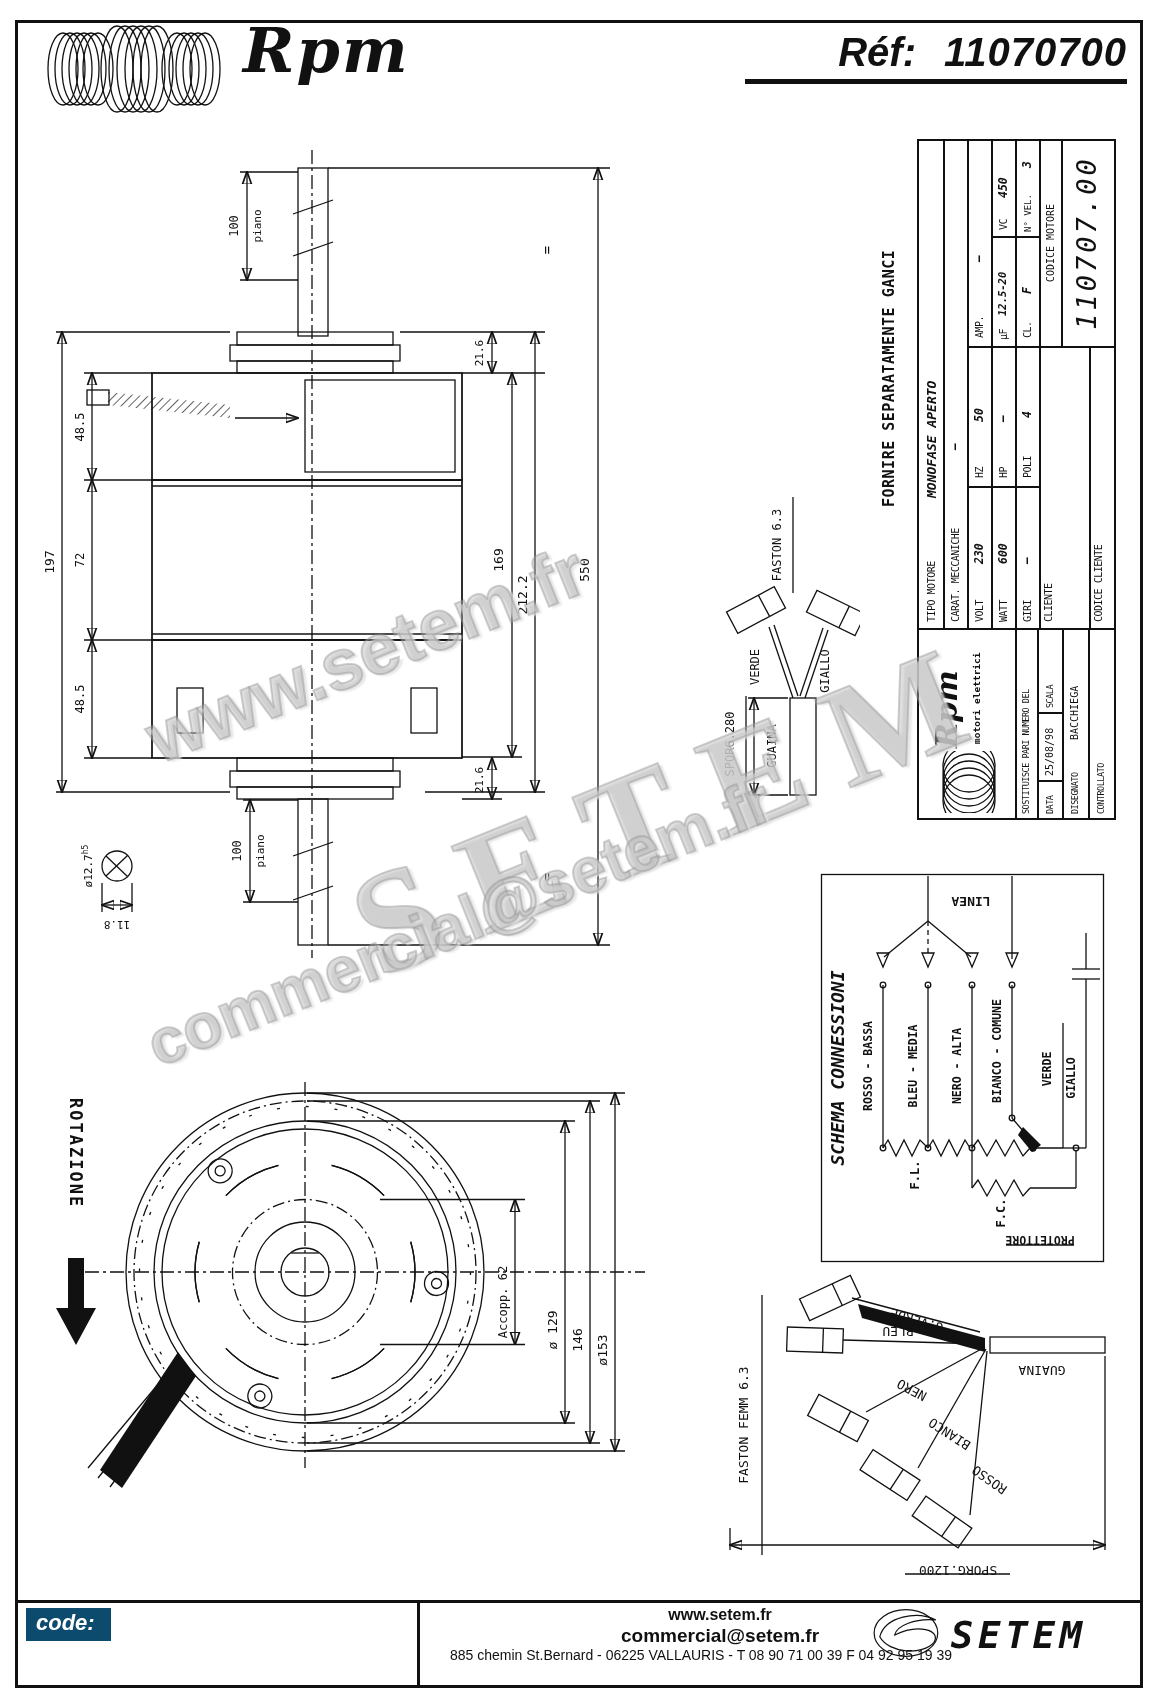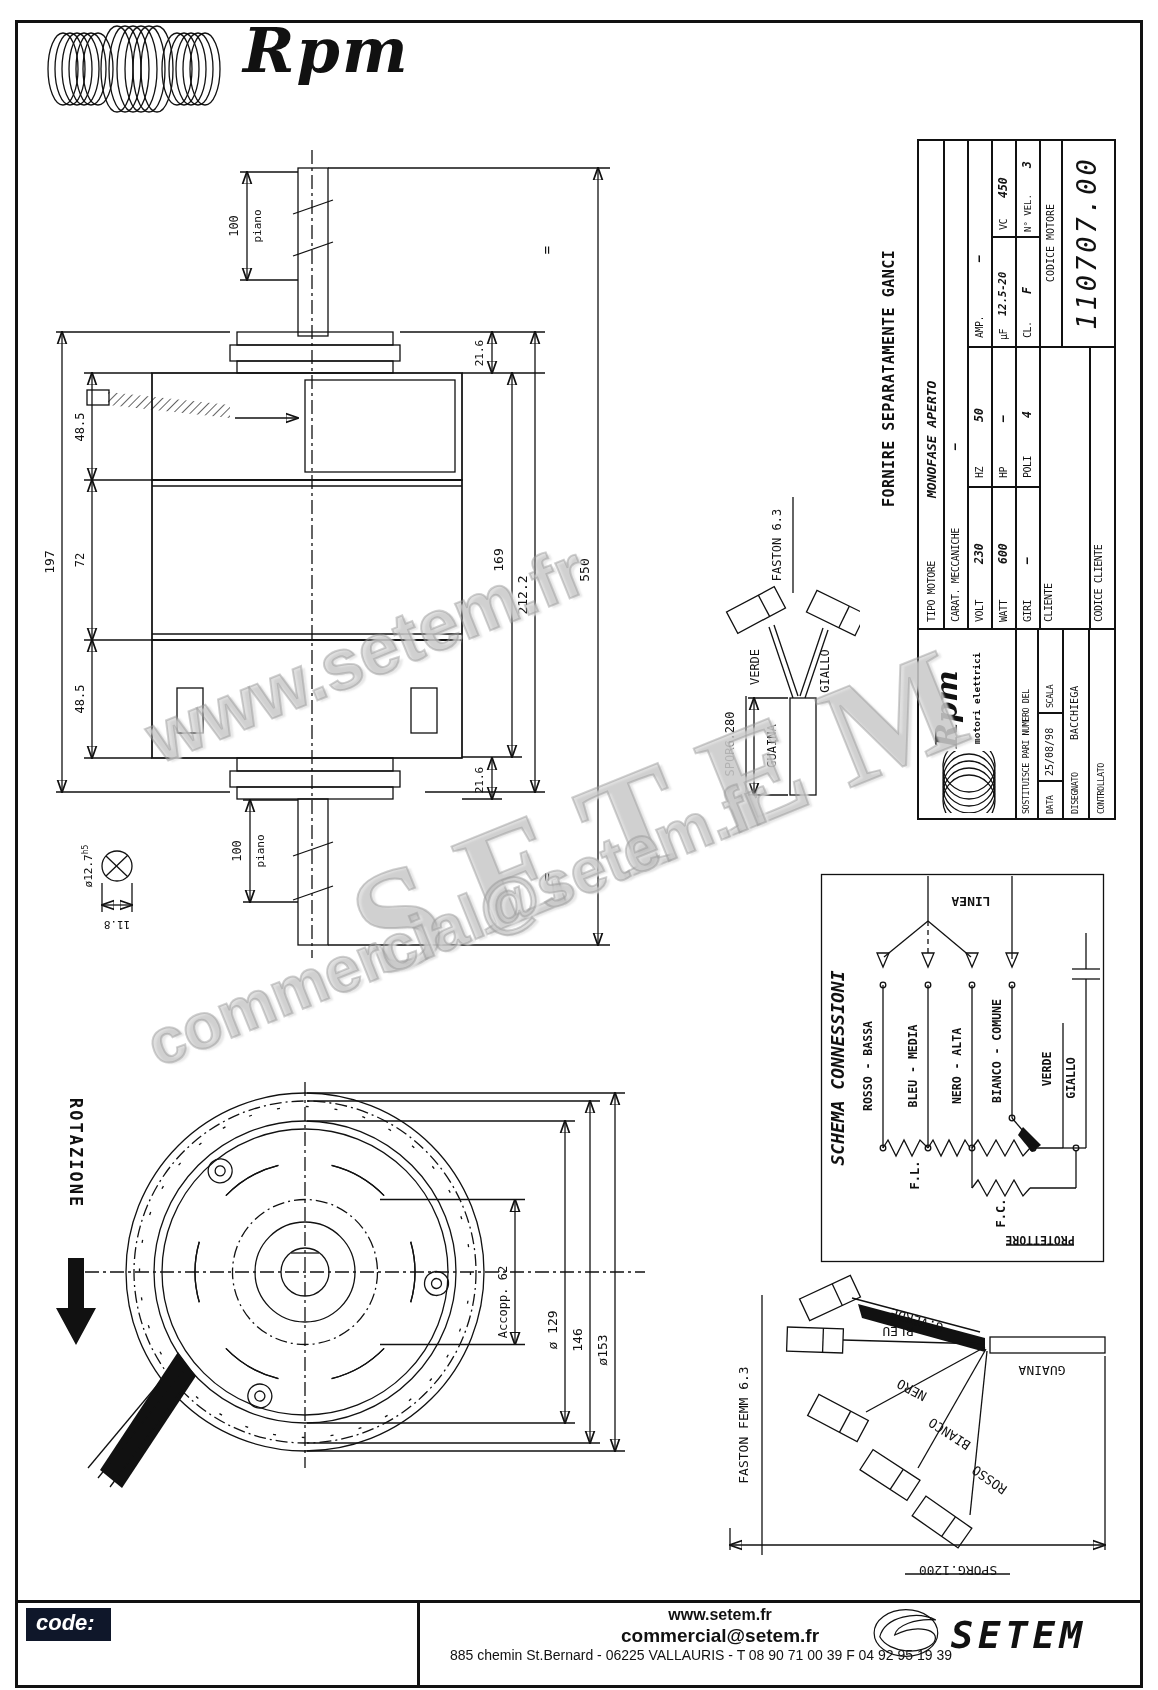--- a/index.html
+++ b/index.html
@@ -20,21 +20,21 @@
   .hl{position:absolute;background:#111;height:1.5px;}
   .vl{position:absolute;background:#111;width:1.5px;}
   .cell{position:absolute;font-family:"DejaVu Sans Mono",monospace;font-size:10px;white-space:nowrap;}
   .lbl{font-size:10px;letter-spacing:-0.5px;}
   .sml{font-size:8.5px;letter-spacing:-0.5px;}
   .val{font-size:11.5px;font-style:italic;font-weight:bold;}
   .bigval{font-size:27px;font-style:italic;letter-spacing:3px;}
   .fornire{position:absolute;left:880px;top:195px;width:312px;height:24px;transform-origin:0 0;transform:rotate(-90deg) translateX(-312px);font-family:"DejaVu Sans Mono",monospace;font-size:15px;font-weight:bold;letter-spacing:0.5px;white-space:nowrap;}
   
   .codebox{position:absolute;left:15px;top:1600px;width:399px;height:82px;border:3px solid #111;background:#fff;}
-  .codechip{position:absolute;left:8px;top:5px;background:#0f172a;color:#fff;font-weight:bold;font-style:italic;font-size:22px;padding:2px 16px 5px 10px;}
+  .codechip{position:absolute;left:8px;top:5px;background:#0c4a6e;color:#fff;font-weight:bold;font-style:italic;font-size:22px;padding:2px 16px 5px 10px;}
   .codenum{position:absolute;left:48px;top:26px;font-size:47px;font-weight:bold;letter-spacing:1px;font-family:"Liberation Sans",sans-serif;}
   .ftbox{position:absolute;left:417px;top:1600px;width:720px;height:82px;border:3px solid #111;background:#fff;}
   .ftsite{position:absolute;left:120px;top:3px;width:360px;text-align:center;font-weight:bold;font-size:16px;}
   .ftmail{position:absolute;left:120px;top:22px;width:360px;text-align:center;font-weight:bold;font-size:19px;}
   .ftaddr{position:absolute;left:30px;top:44px;width:660px;text-align:left;font-size:14px;white-space:nowrap;}
 </style>
 </head>
 <body>
 
 <div class="page">
@@ -55,20 +55,23 @@
         <ellipse cx="117" cy="47" rx="16" ry="43"></ellipse>
         <ellipse cx="125" cy="47" rx="16" ry="43"></ellipse>
       <ellipse cx="145" cy="47" rx="15" ry="36"></ellipse>
         <ellipse cx="152" cy="47" rx="15" ry="36"></ellipse>
         <ellipse cx="159" cy="47" rx="15" ry="36"></ellipse>
         <ellipse cx="166" cy="47" rx="15" ry="36"></ellipse>
         <ellipse cx="173" cy="47" rx="15" ry="36"></ellipse>
     </g>
   </svg>
   <div class="brand">Rpm</div>
+  <div class="refline">
+    <span>Réf:</span><span class="v">11070700</span>
+  </div>
 
   <svg class="abs" style="left:30px;top:140px;" width="830" height="830" viewBox="0 0 830 830">
     <defs>
       <marker id="arS" viewBox="0 0 10 10" refX="9.5" refY="5" markerWidth="10" markerHeight="10" orient="auto-start-reverse">
           <path d="M0 1.5L10 5L0 8.5z" fill="#111" stroke="none"></path>
         </marker>
       <pattern id="hA" width="6" height="6" patternUnits="userSpaceOnUse" patternTransform="rotate(45)">
           <line x1="0" y1="0" x2="0" y2="6" stroke="#111" stroke-width="1"></line>
         </pattern>
       <pattern id="fp" width="14" height="400" patternUnits="userSpaceOnUse">

